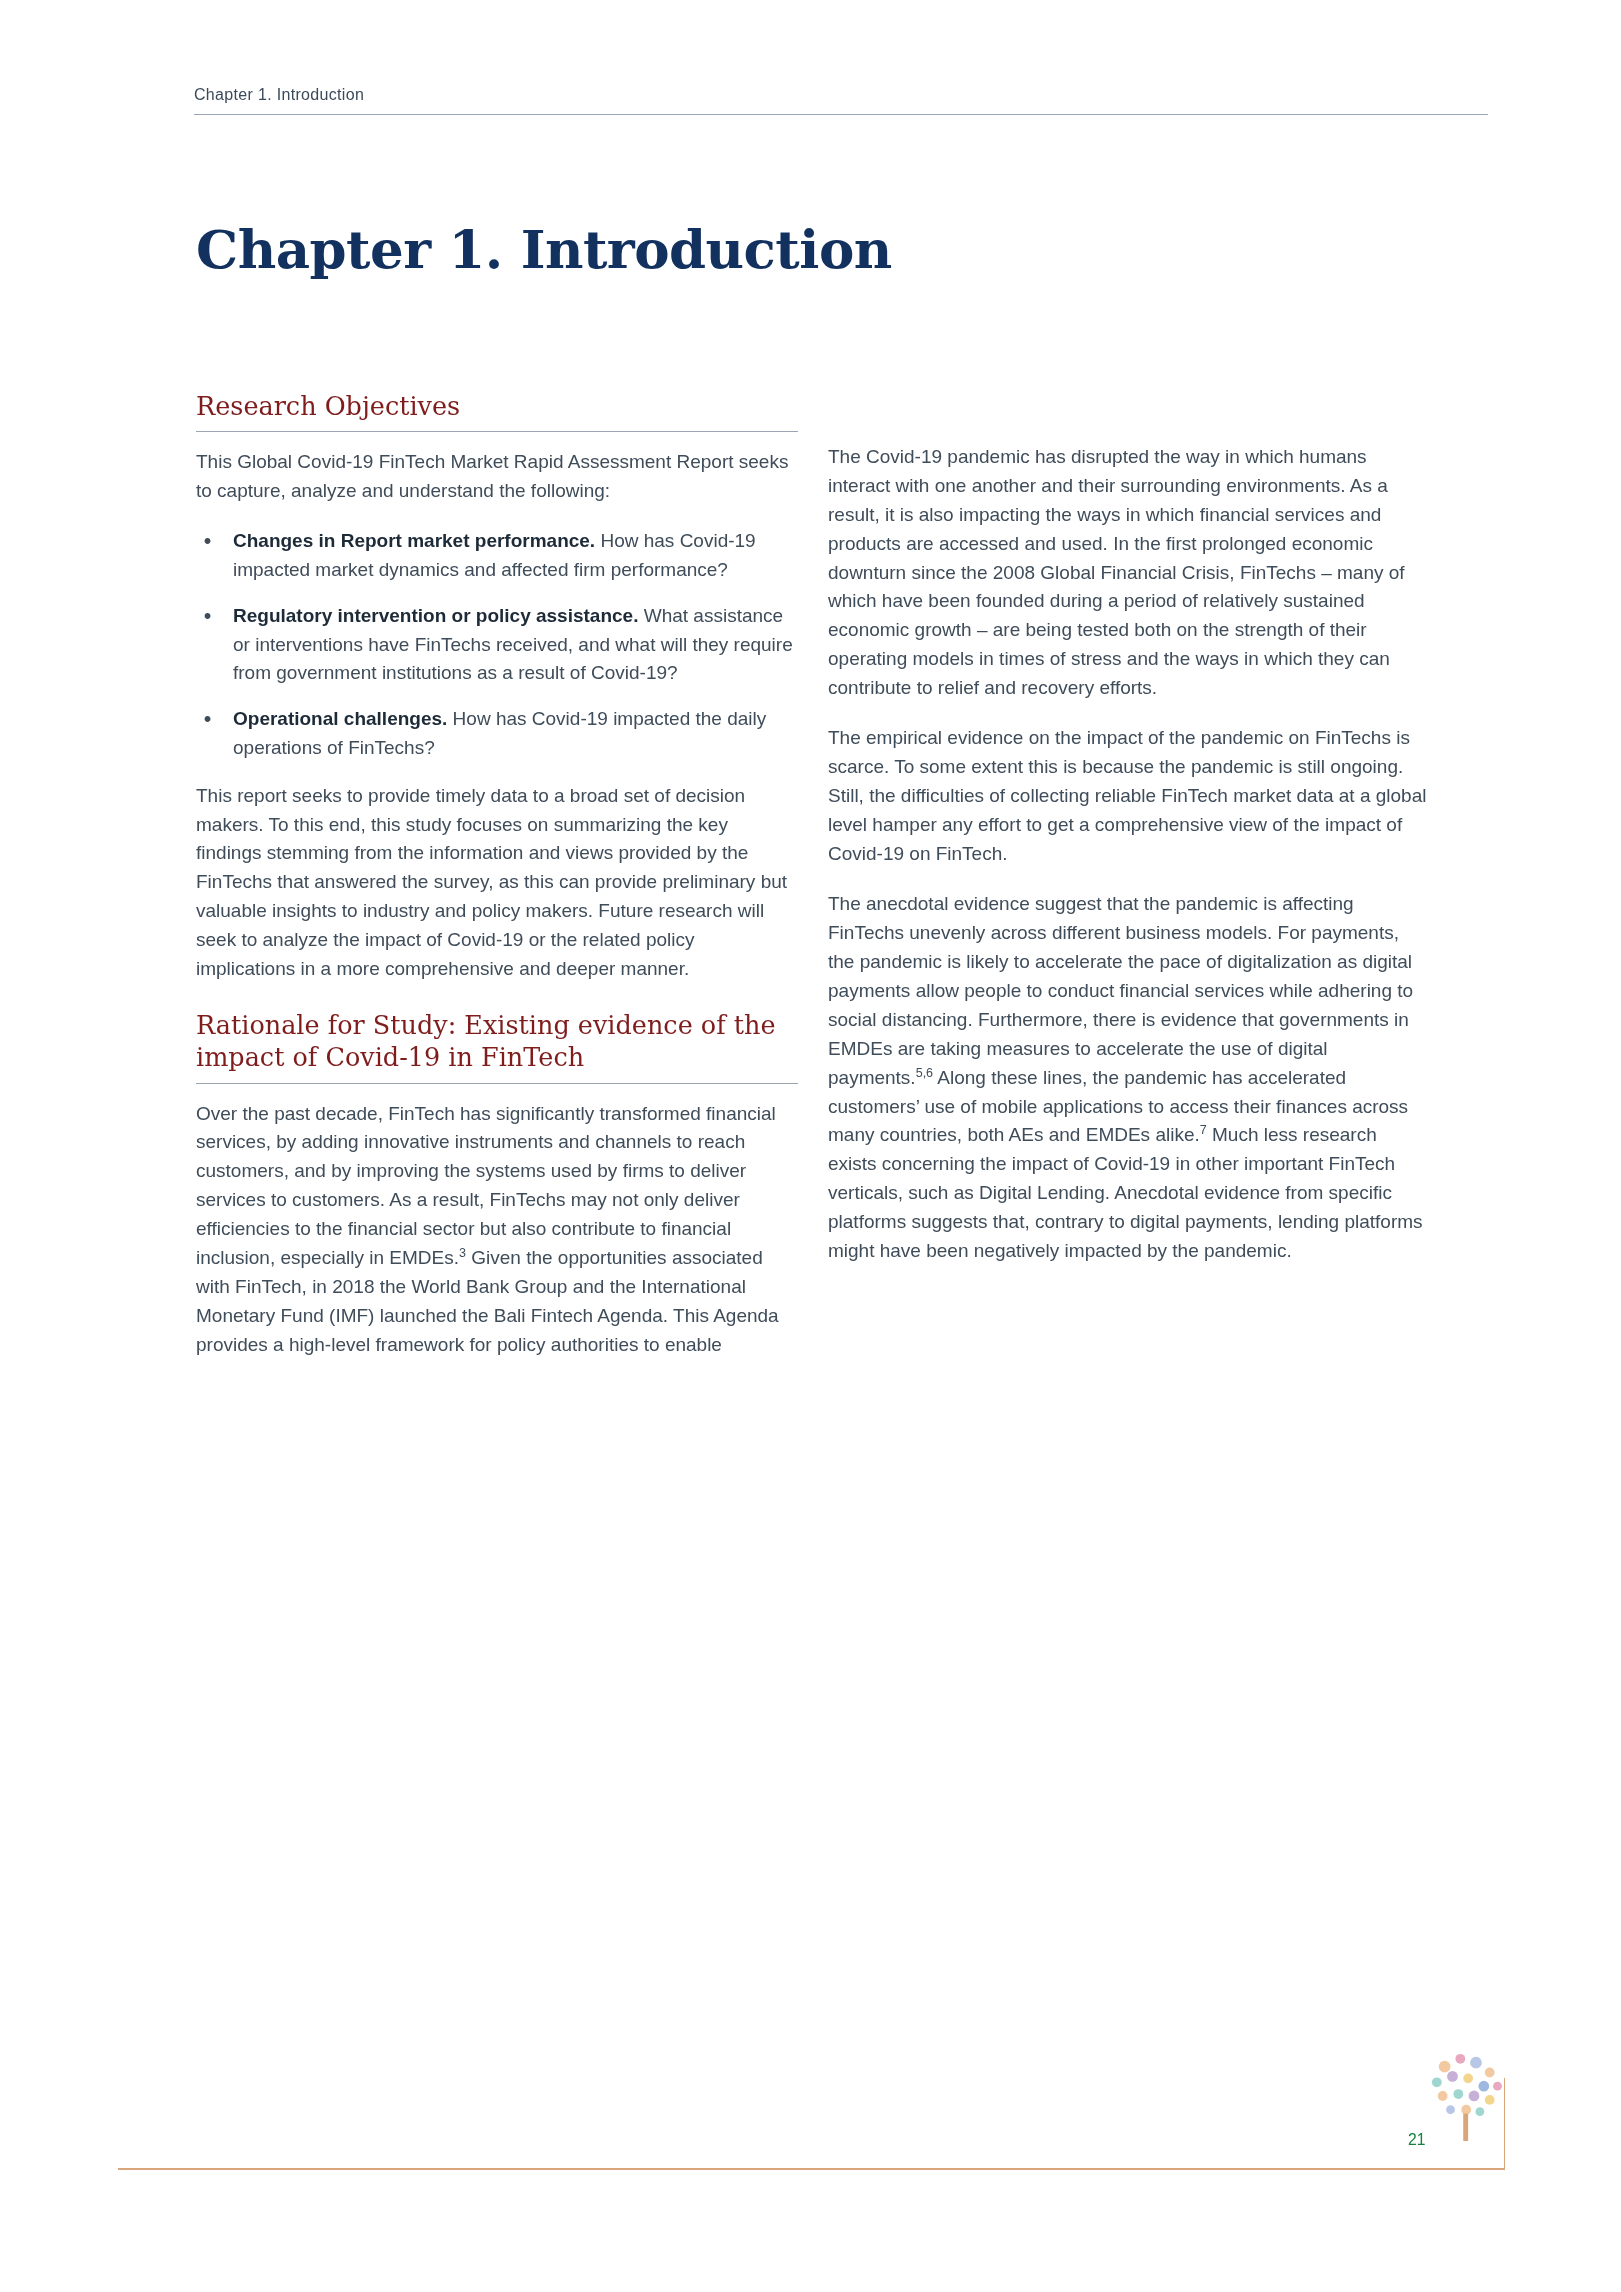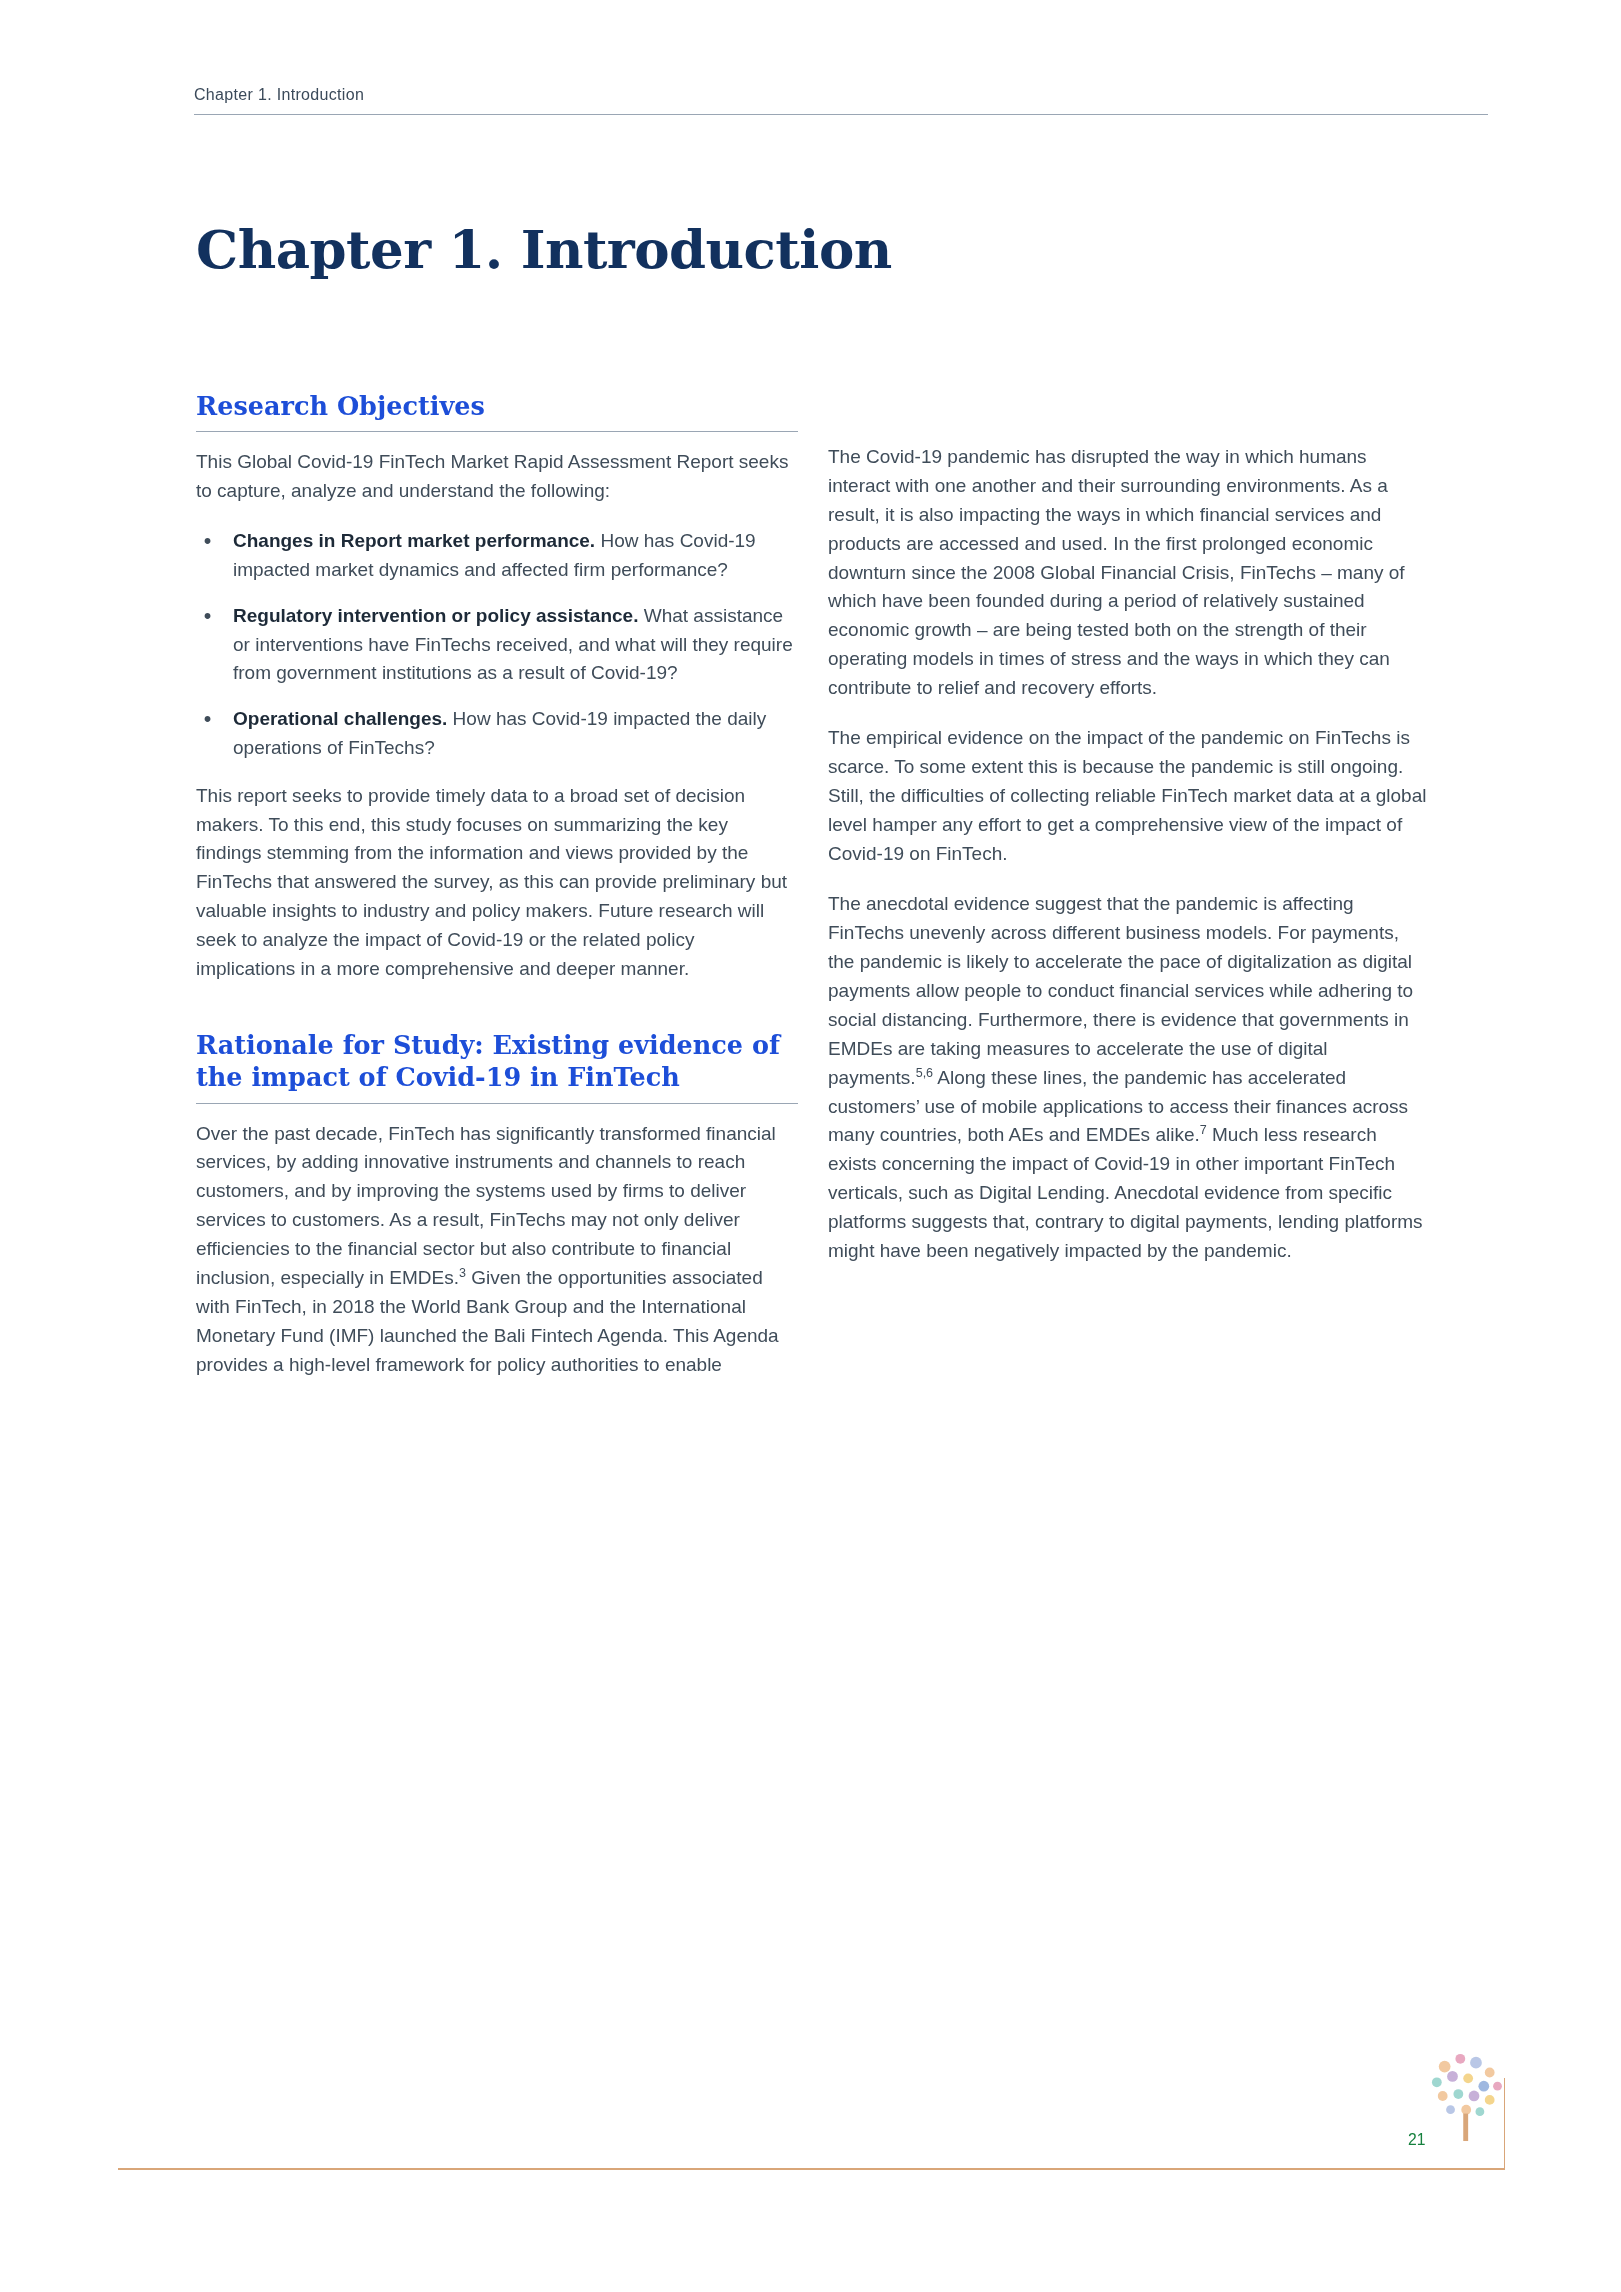--- a/index.html
+++ b/index.html
@@ -43,23 +43,23 @@
     font-family: "DejaVu Serif", serif;
     font-weight: bold;
     font-size: 53px;
     color: #12315e;
     letter-spacing: -0.01em;
   }
 
   
   .section-heading {
     font-family: "DejaVu Serif", serif;
-    font-weight: bold;
+    font-weight: normal;
     font-size: 25.5px;
-    color: #1d4ed8;
+    color: #7f1d1d;
     line-height: 1.28;
   }
   .heading-rule {
     height: 1px;
     background: #9aa6b4;
     margin-top: 8.8px;
     margin-bottom: 15.7px;
   }
 
   
@@ -102,21 +102,21 @@
     color: #1d2a38;
     font-weight: 600;
   }
   sup {
     font-size: 0.66em;
     vertical-align: super;
     line-height: 0;
   }
 
   .sub-heading-block {
-    margin-top: 45px;
+    margin-top: 25px;
   }
 
   
   .footer-rule {
     position: absolute;
     left: 118px;
     top: 2168px;
     width: 1387px;
     height: 1.5px;
     background: #d9a679;

